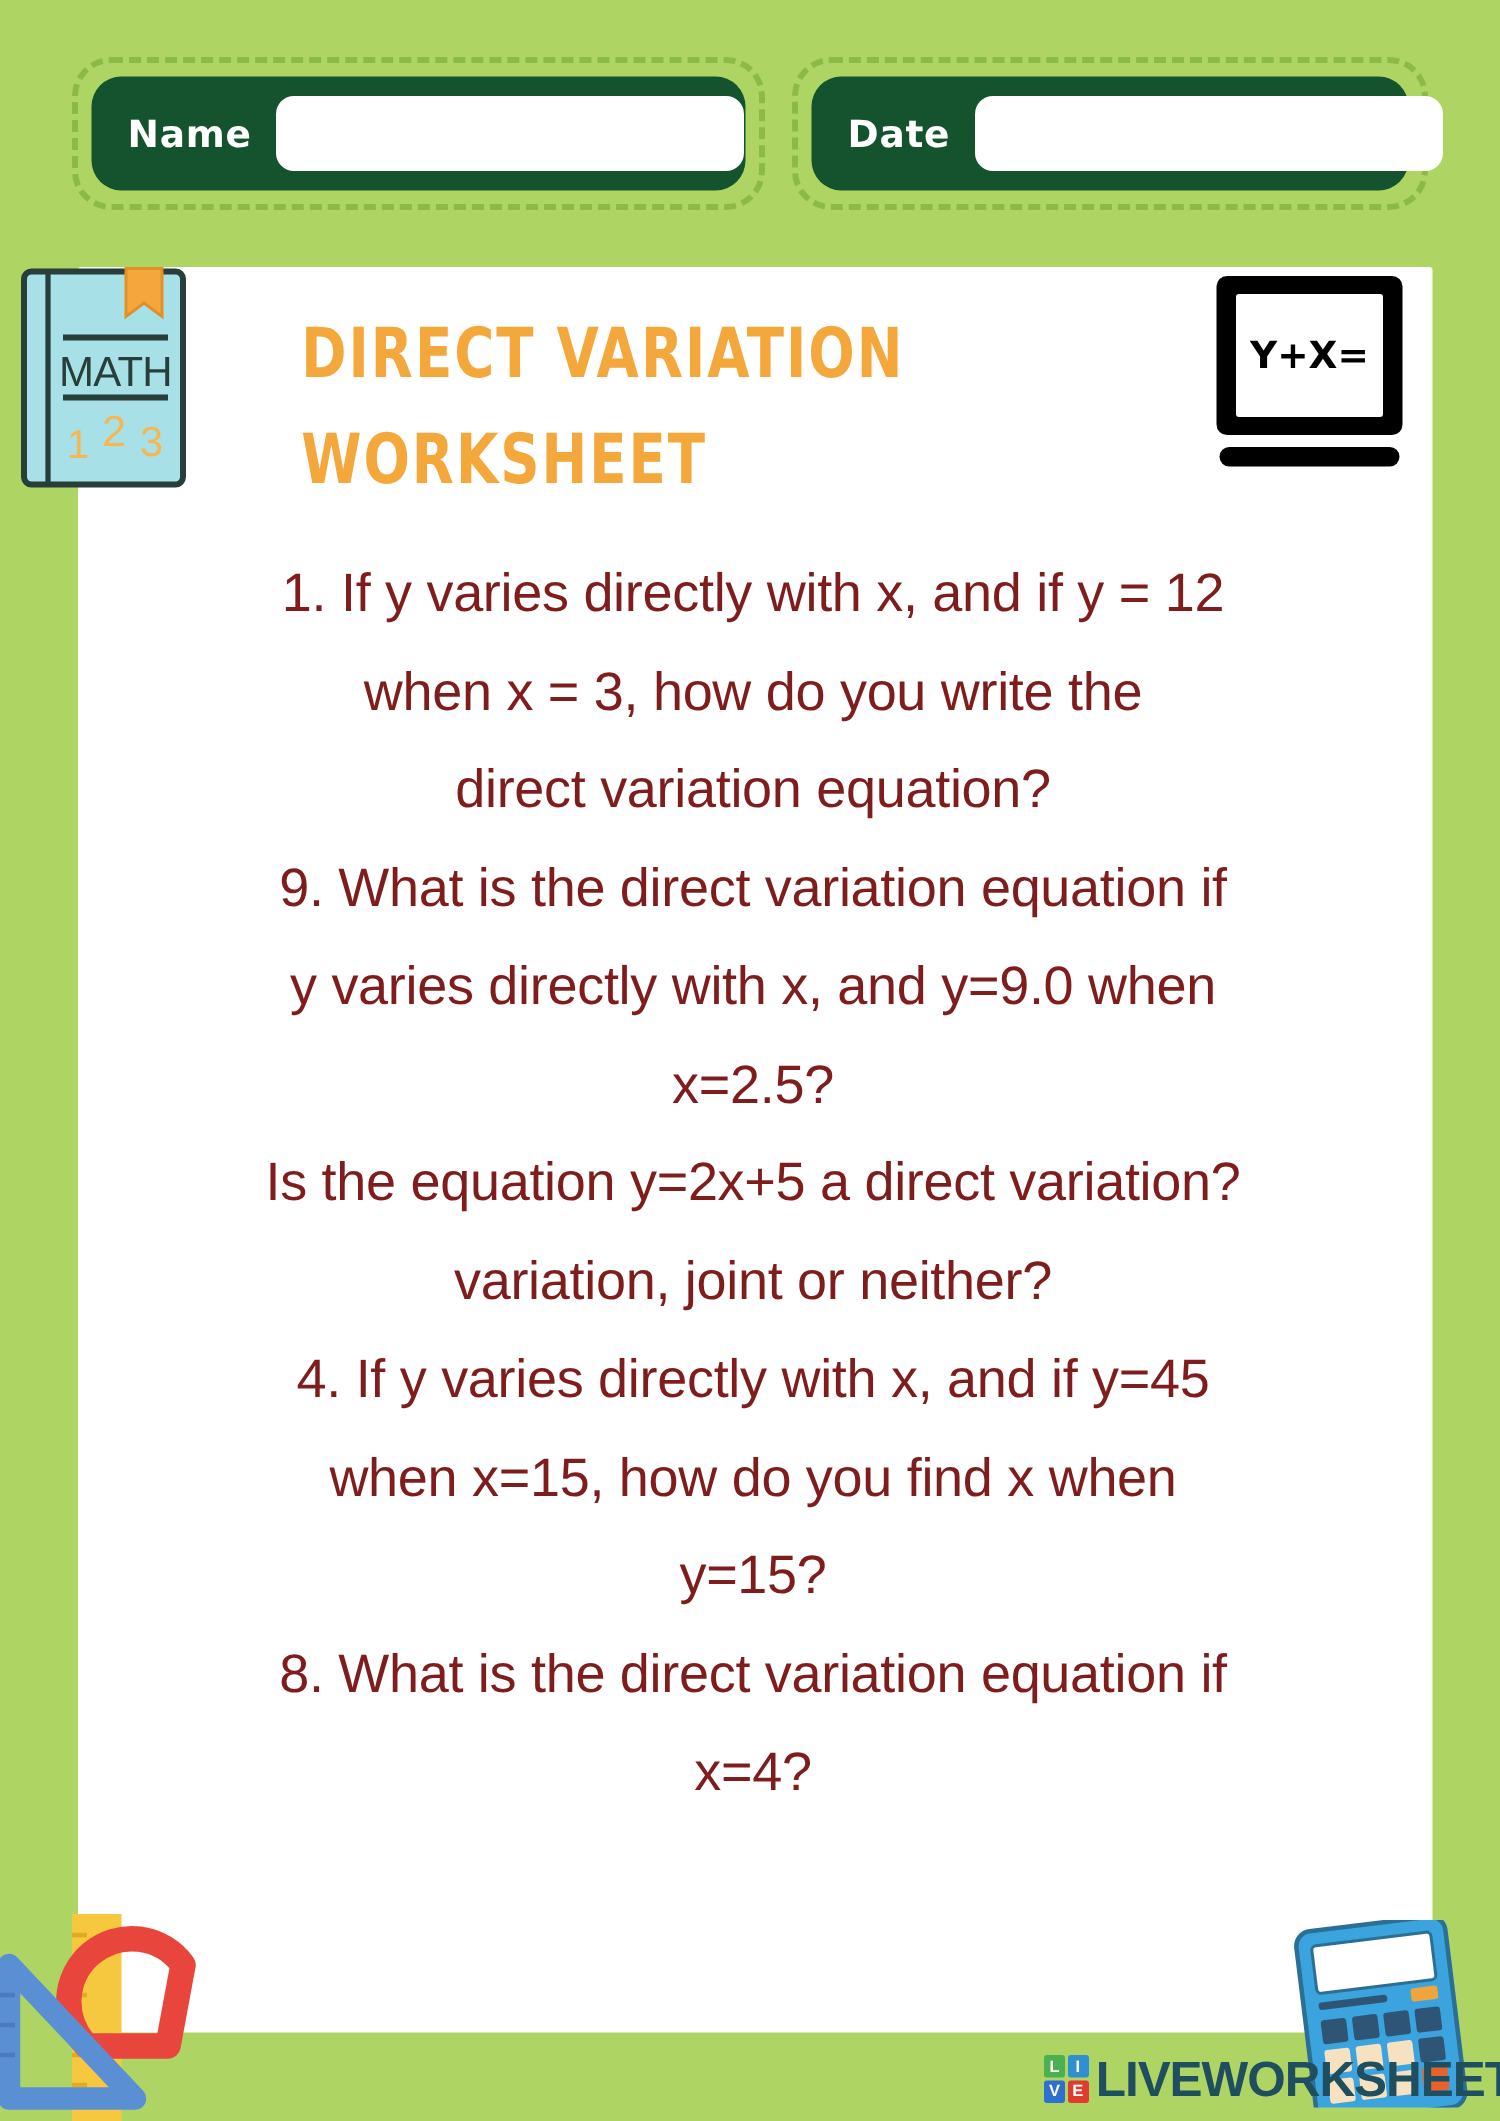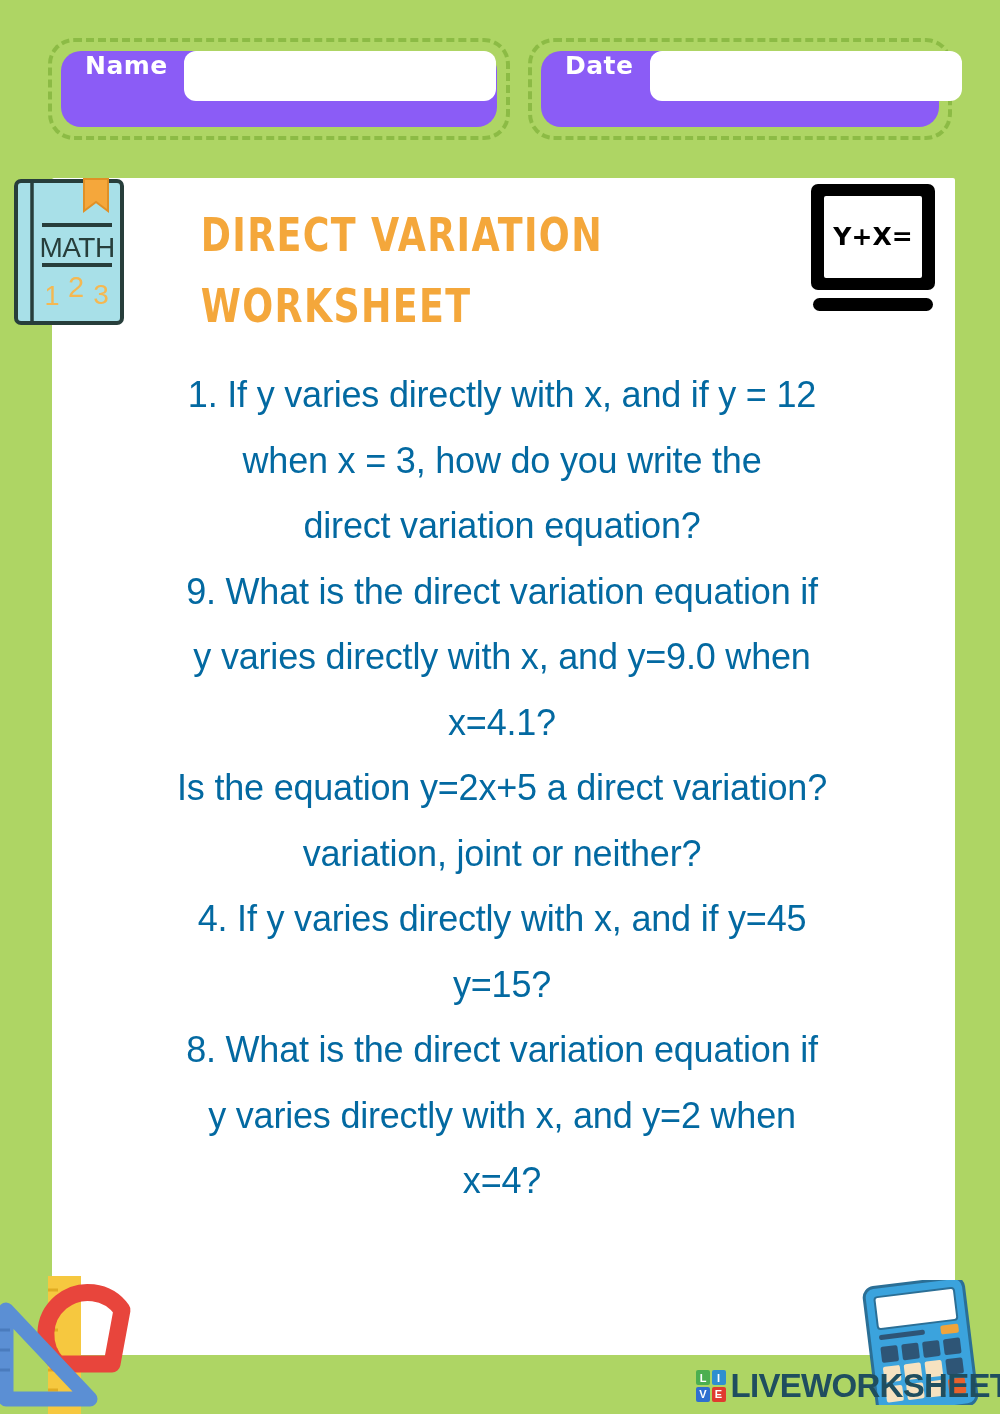--- a/index.html
+++ b/index.html
@@ -31,25 +31,25 @@
   .field-wrap {
     border: 4px dashed #8cbb45;
     border-radius: 26px;
     padding: 9px;
     box-sizing: border-box;
   }
   .field-wrap.name { width: 462px; }
   .field-wrap.date { width: 424px; }
 
   .field-box {
-    background: #8b5cf6;
+    background: #14532d;
     border-radius: 20px;
     height: 76px;
     display: flex;
-    align-items: flex-start;
+    align-items: center;
     padding: 0 18px 0 24px;
     box-sizing: border-box;
     gap: 16px;
   }
   .field-label {
     color: #ffffff;
     font-size: 25px;
     font-weight: bold;
     letter-spacing: 0.5px;
     white-space: nowrap;
@@ -100,21 +100,21 @@
     transform-origin: center;
   }
 
   
   .questions {
     position: absolute;
     left: 62px;
     top: 362px;
     width: 880px;
     text-align: center;
-    color: #0369a1;
+    color: #7f1d1d;
     z-index: 4;
   }
   .q-line {
     font-size: 36px;
     line-height: 1.82;
     font-family: "Liberation Sans", sans-serif;
     font-weight: 400;
     letter-spacing: -0.2px;
     white-space: nowrap;
   }
@@ -248,27 +248,27 @@
     <rect x="5" y="116" width="120" height="13" rx="6.5" fill="#000000"></rect>
   </svg>
 </div>
 
 <div class="questions">
   <div class="q-line">1.  If y varies directly with x, and if y = 12</div>
   <div class="q-line">when x = 3, how do you write the</div>
   <div class="q-line">direct variation equation?</div>
   <div class="q-line">9. What is the direct variation equation if</div>
   <div class="q-line">y varies directly with x, and y=9.0 when</div>
-  <div class="q-line">x=4.1?</div>
+  <div class="q-line">x=2.5?</div>
   <div class="q-line">Is the equation y=2x+5 a direct variation?</div>
   <div class="q-line">variation, joint or neither?</div>
   <div class="q-line">4. If y varies directly with x, and if y=45</div>
+  <div class="q-line">when x=15, how do you find x when</div>
   <div class="q-line">y=15?</div>
   <div class="q-line">8. What is the direct variation equation if</div>
-  <div class="q-line">y varies directly with x, and y=2 when</div>
   <div class="q-line">x=4?</div>
 </div>
 
 <div class="tools-icon">
   <svg viewBox="0 0 150 146" width="150" height="146">
 
     <rect x="48" y="8" width="33" height="138" fill="#f6c83f"></rect>
     <g stroke="#e0ab22" stroke-width="3">
       <line x1="48" y1="22" x2="58" y2="22"></line>
       <line x1="48" y1="42" x2="58" y2="42"></line>

